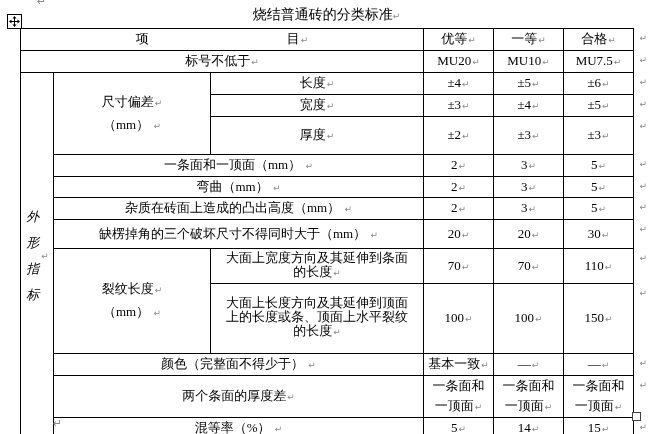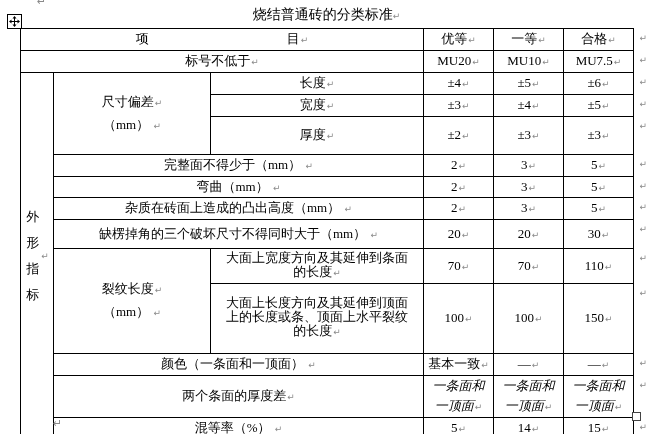--- a/index.html
+++ b/index.html
@@ -17,24 +17,24 @@
                border:1px solid #000;background:#fff;display:flex;align-items:center;
                justify-content:center;cursor:move;}
   #resize-handle{position:absolute;left:632px;top:412px;width:7px;height:7px;
                  border:1px solid #444;background:#fff;}
   table#tbl{position:absolute;left:20px;top:28px;border-collapse:collapse;
             table-layout:fixed;width:613px;font-size:13px;}
   #tbl td{border:1px solid #000;text-align:center;vertical-align:middle;
           padding:0 2px;position:relative;overflow:visible;line-height:1.45;}
   .item-head{display:flex;justify-content:center;gap:138px;}
   .vlabel{display:inline-block;width:15px;word-break:break-all;line-height:26px;
-          text-align:center;vertical-align:middle;}
+          text-align:center;vertical-align:middle;font-style:italic;}
   .two-line div{line-height:21px;text-align:center;}
   .wrap-label{display:inline-block;max-width:186px;line-height:14px;}
-  .wrap-val{display:inline-block;max-width:60px;line-height:20px;font-style:italic;}
+  .wrap-val{display:inline-block;max-width:60px;line-height:20px;}
 </style>
 </head>
 <body>
 
 <div id="page">
 
   <span id="frag-mark" class="mark">↵</span>
 
   <div id="move-handle">
     <svg width="11" height="11" viewBox="0 0 11 11">
@@ -103,21 +103,21 @@
     </tr>
 
     <tr style="height:38px">
       <td><span>厚度</span><span class="cm">↵</span></td>
       <td><span>±2</span><span class="cm">↵</span></td>
       <td><span>±3</span><span class="cm">↵</span></td>
       <td><span>±3</span><span class="cm">↵</span><span class="rem">↵</span></td>
     </tr>
 
     <tr style="height:22px">
-      <td colspan="2"><span>完整面不得少于（mm）</span> <span class="cm">↵</span></td>
+      <td colspan="2"><span>一条面和一顶面（mm）</span> <span class="cm">↵</span></td>
       <td><span>2</span><span class="cm">↵</span></td>
       <td><span>3</span><span class="cm">↵</span></td>
       <td><span>5</span><span class="cm">↵</span><span class="rem">↵</span></td>
     </tr>
     <tr style="height:21px">
       <td colspan="2"><span>弯曲（mm）</span> <span class="cm">↵</span></td>
       <td><span>2</span><span class="cm">↵</span></td>
       <td><span>3</span><span class="cm">↵</span></td>
       <td><span>5</span><span class="cm">↵</span><span class="rem">↵</span></td>
     </tr>
@@ -146,21 +146,21 @@
     </tr>
 
     <tr style="height:70px">
       <td><span class="wrap-label"><span>大面上长度方向及其延伸到顶面上的长度或条、顶面上水平裂纹的长度</span><span class="cm">↵</span></span></td>
       <td><span>100</span><span class="cm">↵</span></td>
       <td><span>100</span><span class="cm">↵</span></td>
       <td><span>150</span><span class="cm">↵</span><span class="rem">↵</span></td>
     </tr>
 
     <tr style="height:22px">
-      <td colspan="2"><span>颜色（一条面和一顶面）</span> <span class="cm">↵</span></td>
+      <td colspan="2"><span>颜色（完整面不得少于）</span> <span class="cm">↵</span></td>
       <td><span>基本一致</span><span class="cm">↵</span></td>
       <td><span>—</span><span class="cm">↵</span></td>
       <td><span>—</span><span class="cm">↵</span><span class="rem">↵</span></td>
     </tr>
 
     <tr style="height:41px">
       <td colspan="2"><span>两个条面的厚度差</span><span class="cm">↵</span></td>
       <td><span class="wrap-val"><span>一条面和一顶面</span><span class="cm">↵</span></span></td>
       <td><span class="wrap-val"><span>一条面和一顶面</span><span class="cm">↵</span></span></td>
       <td><span class="wrap-val"><span>一条面和一顶面</span><span class="cm">↵</span></span><span class="rem">↵</span></td>

